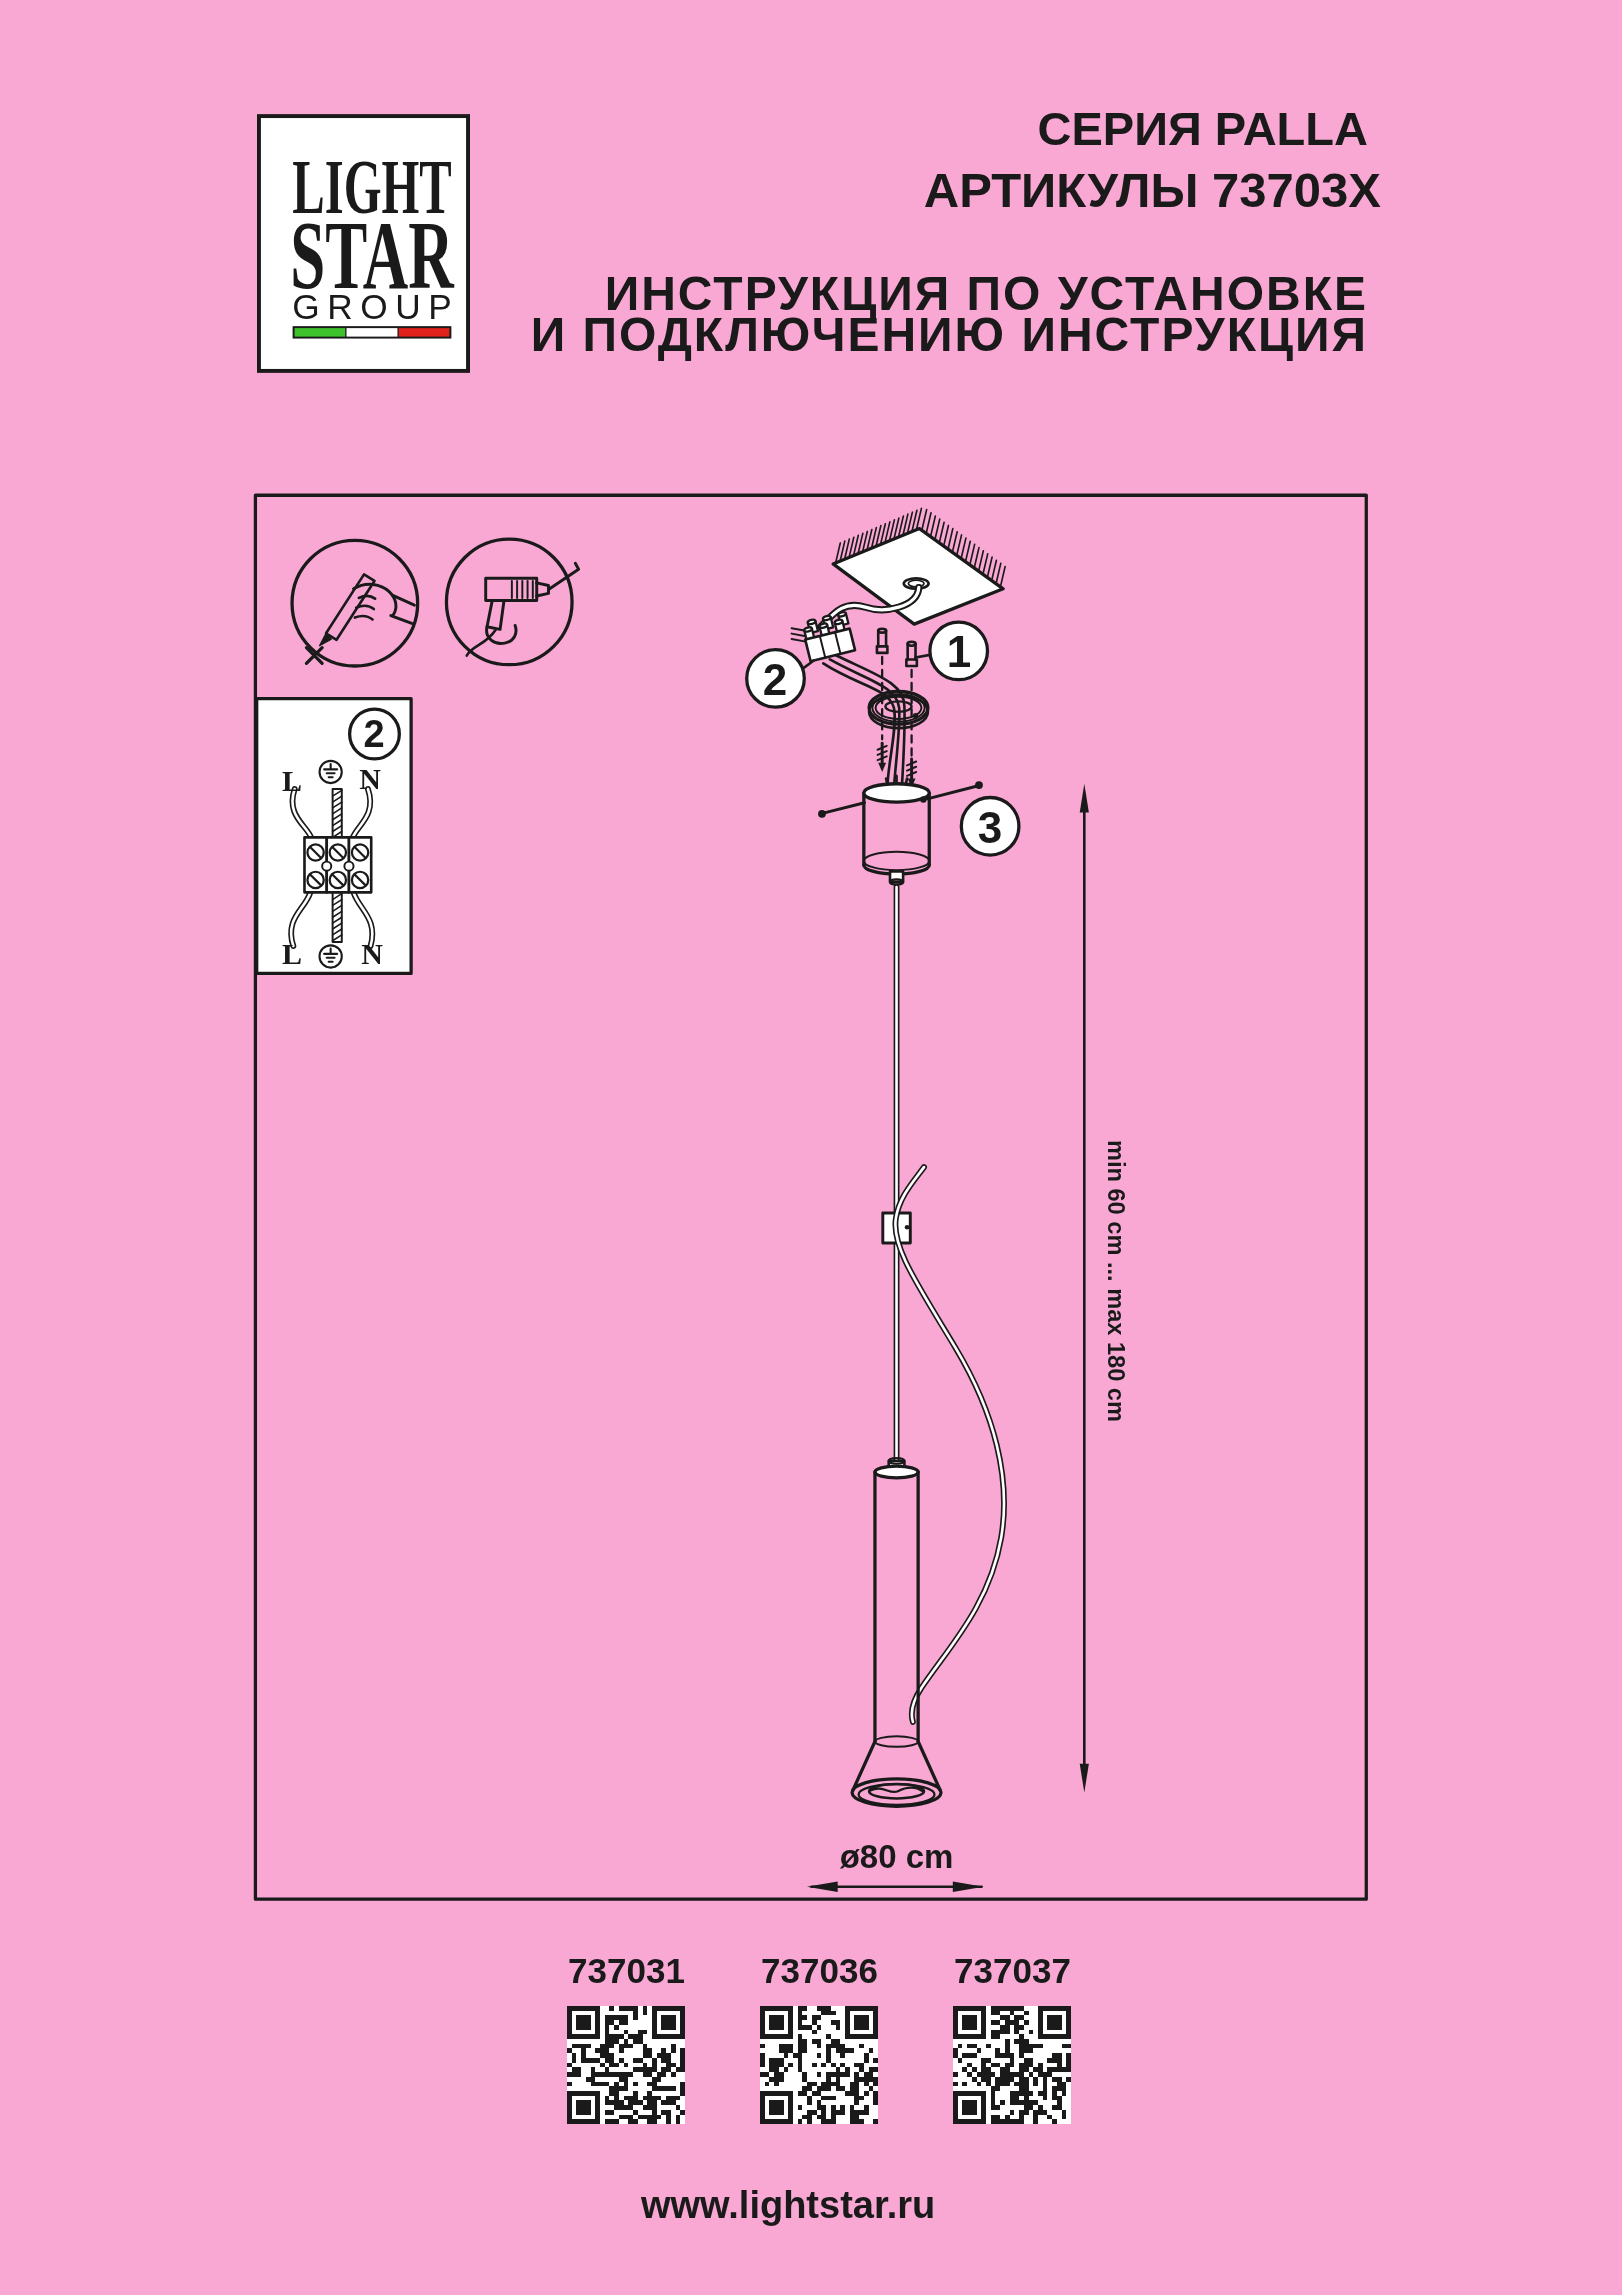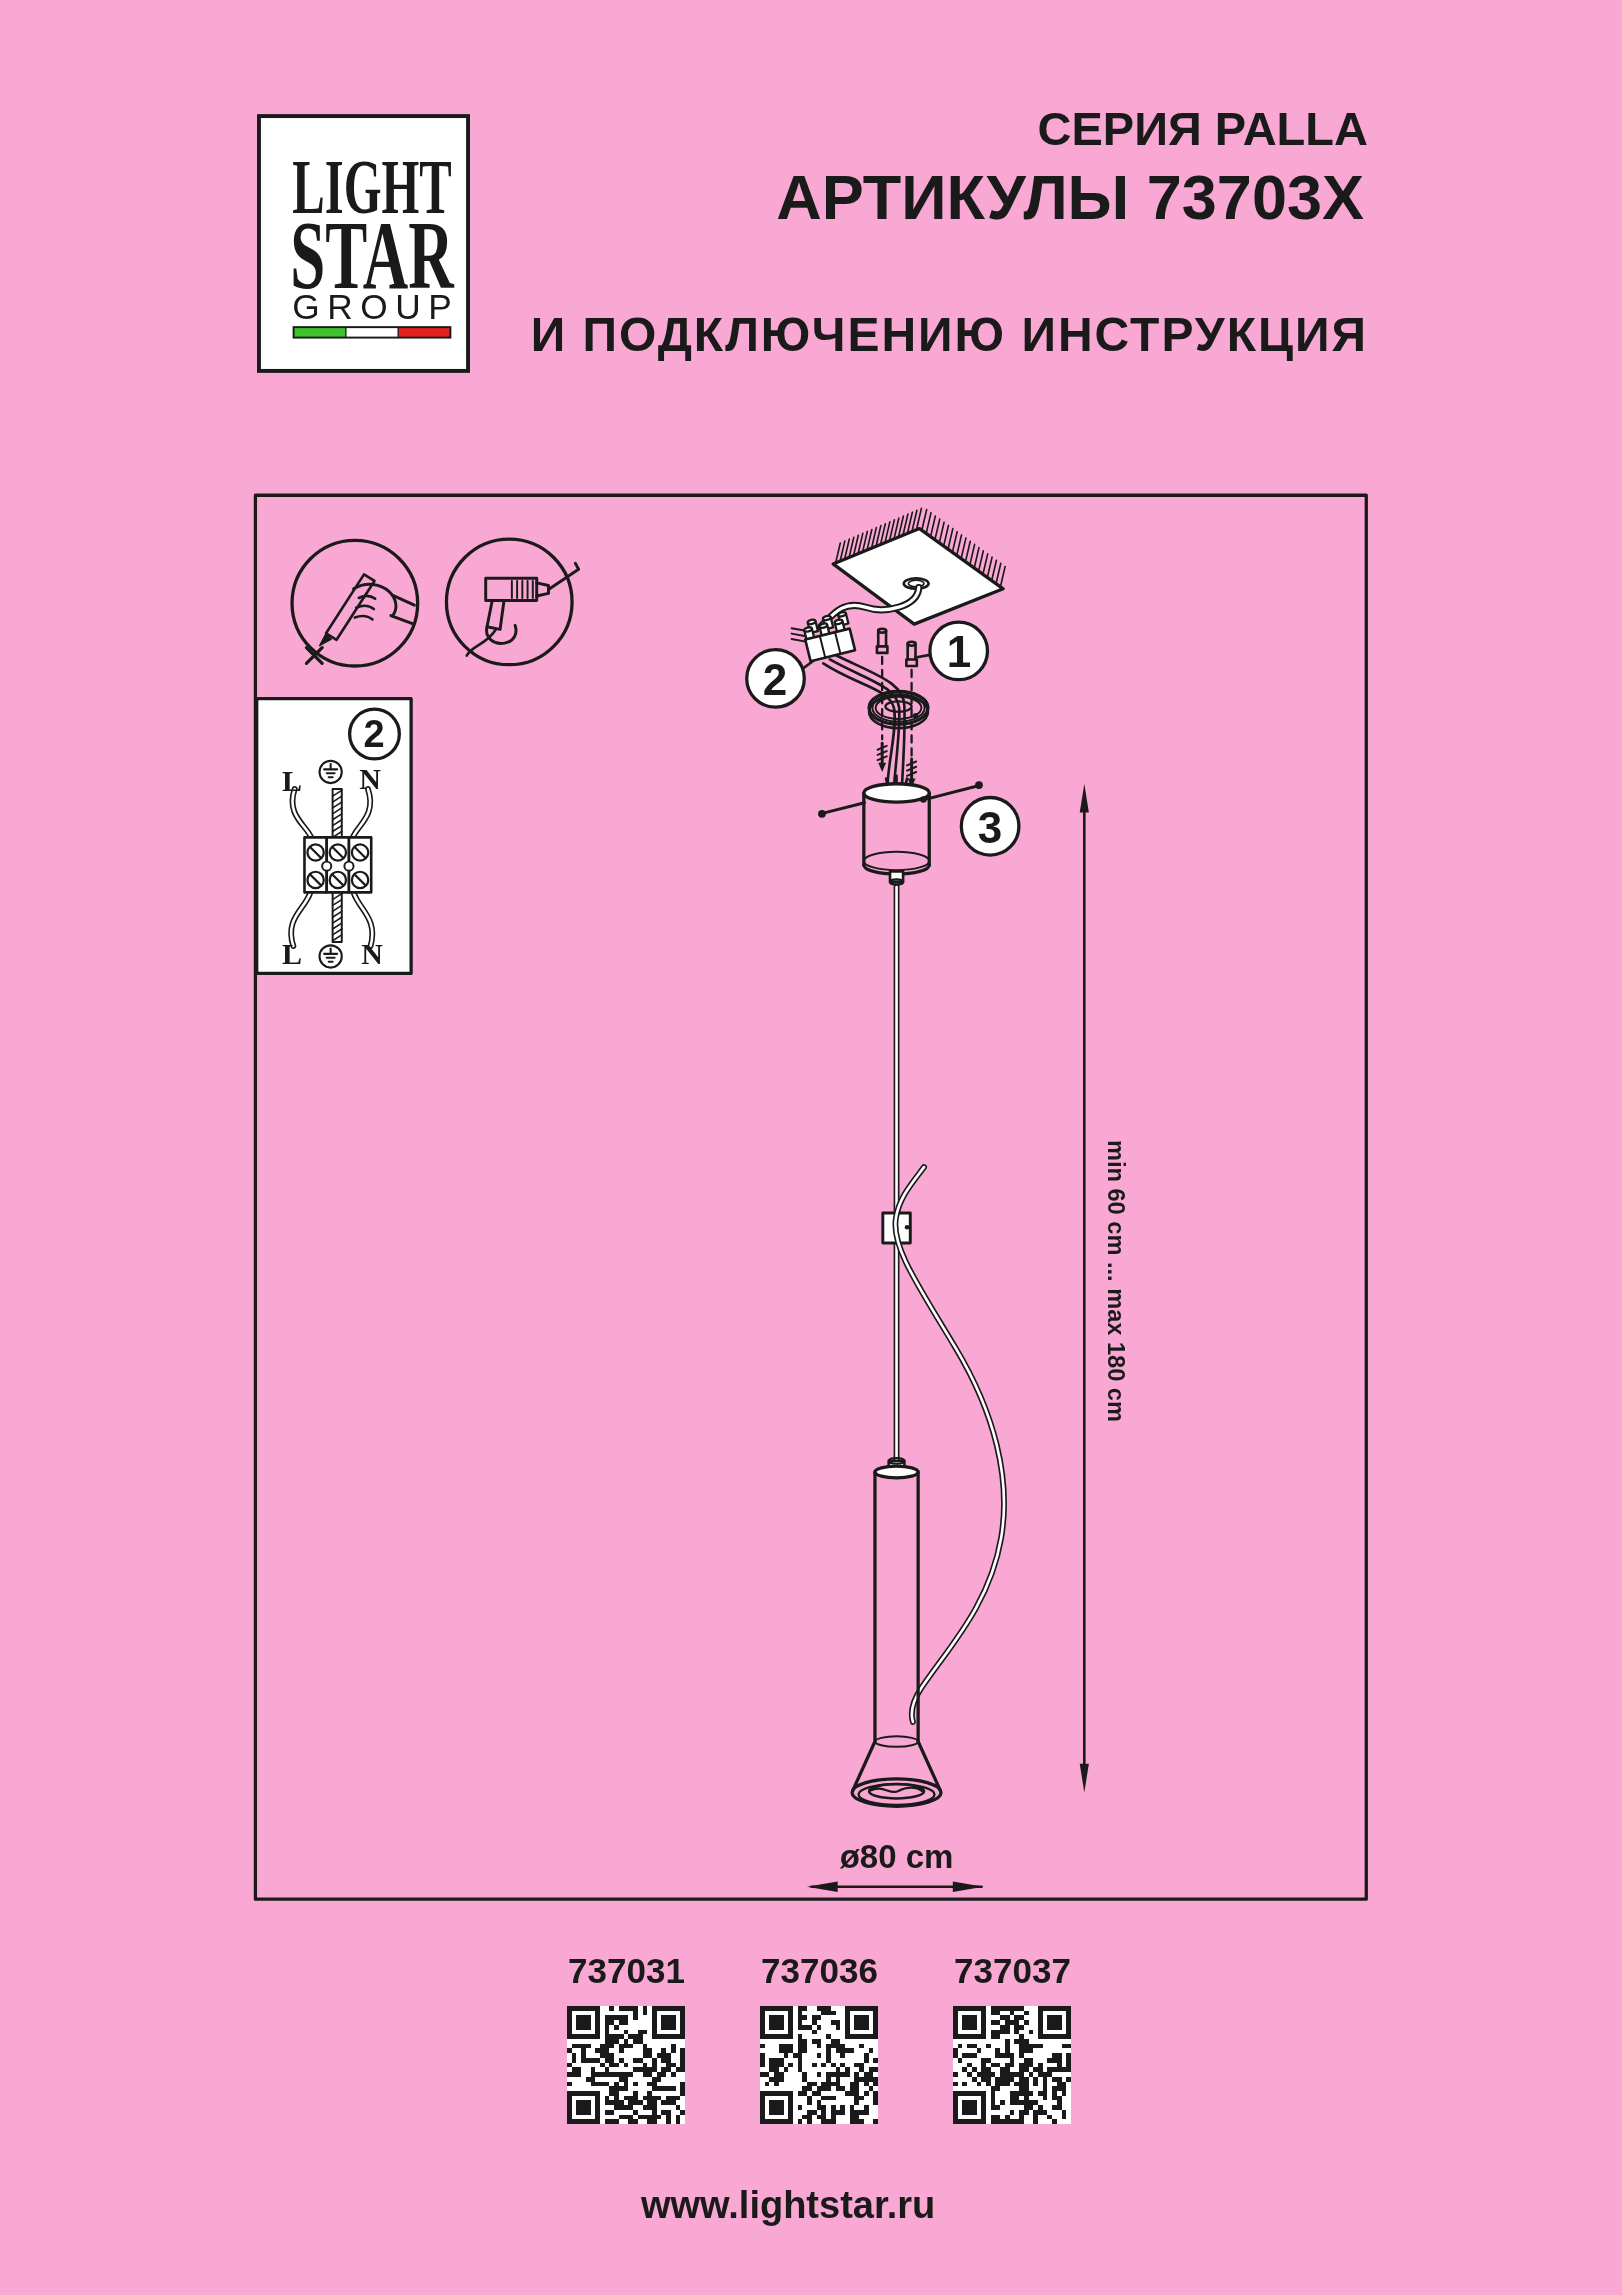--- a/index.html
+++ b/index.html
@@ -302,21 +302,22 @@
     <g>
       <rect x="56" y="326" width="80" height="16" fill="#3fc32c"></rect>
       <rect x="136" y="326" width="80" height="16" fill="#ffffff"></rect>
       <rect x="216" y="326" width="80" height="16" fill="#e0211c"></rect>
       <rect x="56" y="326" width="240" height="16" fill="none" stroke="#1a1a1a" stroke-width="3"></rect>
       <path d="M136,326 V342 M216,326 V342" stroke="#1a1a1a" stroke-width="2" fill="none"></path>
     </g>
   </svg>
 
   <div class="t b r" style="right:255px;top:105px;font-size:47px">СЕРИЯ PALLA</div>
-  <div class="t b r" style="right:259px;top:166px;font-size:63px">АРТИКУЛЫ 73703X</div>
+  <div class="t b r" style="right:242px;top:166px;font-size:49px">АРТИКУЛЫ 73703X</div>
+  <div class="t b r" style="right:255px;top:270px;font-size:48px;letter-spacing:2px">ИНСТРУКЦИЯ ПО УСТАНОВКЕ</div>
   <div class="t b r" style="right:255px;top:311px;font-size:48px;letter-spacing:2px">И ПОДКЛЮЧЕНИЮ ИНСТРУКЦИЯ</div>
 
   <div class="t b cc" style="left:374px;top:734px;font-size:38px">2</div>
   <div class="t b serif cc" style="left:292px;top:781px;font-size:30px">L</div>
   <div class="t b serif cc" style="left:370px;top:779px;font-size:30px">N</div>
   <div class="t b serif cc" style="left:292px;top:954px;font-size:30px">L</div>
   <div class="t b serif cc" style="left:372px;top:954px;font-size:30px">N</div>
 
   <div class="t b cc" style="left:959px;top:652px;font-size:44px">1</div>
   <div class="t b cc" style="left:775px;top:680px;font-size:44px">2</div>

